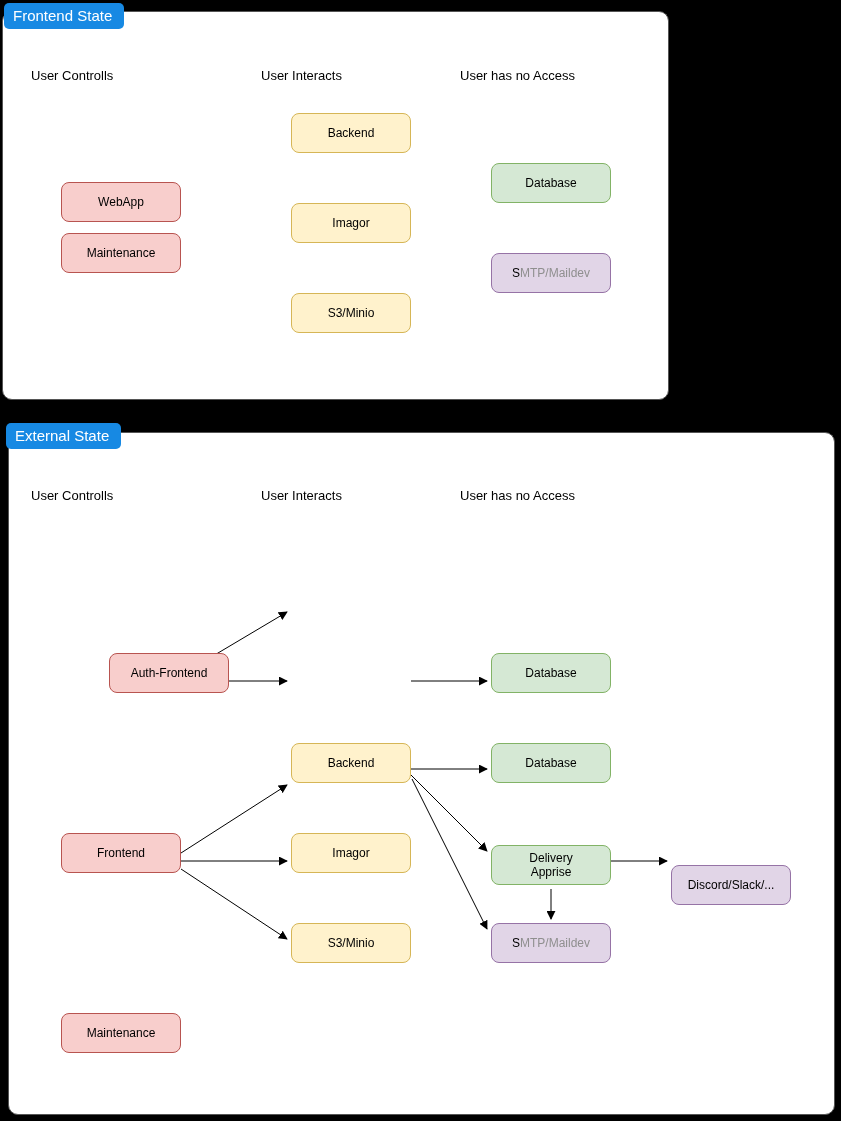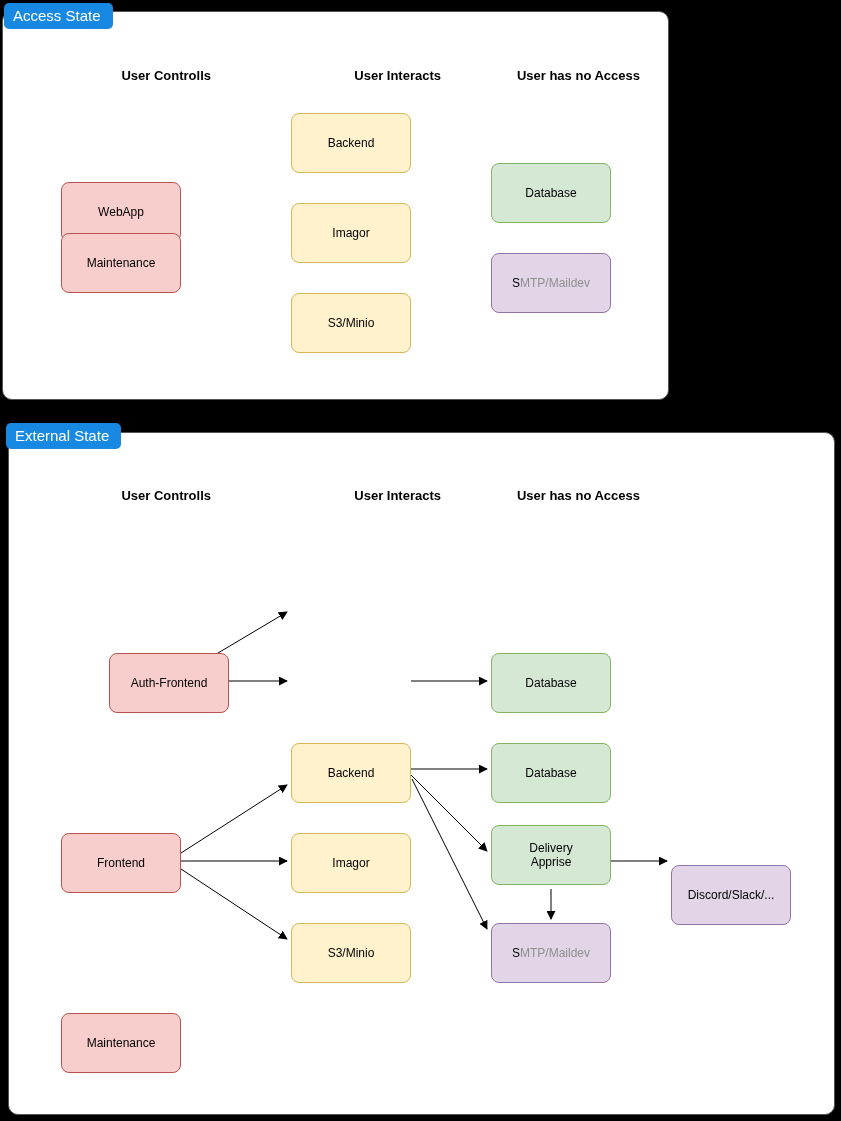--- a/index.html
+++ b/index.html
@@ -29,29 +29,29 @@
     color: var(--badge_text, #ffffff);
     font-size: 15px;
     line-height: 1;
     padding: 5px 12px 6px 9px;
     border-radius: 5px;
     white-space: nowrap;
   }
   .col-header {
     position: absolute;
     width: 180px;
-    text-align: right;
+    text-align: left;
     font-size: 13px;
-    font-weight: bold;
+    font-weight: normal;
     color: #000000;
   }
   .node {
     position: absolute;
     width: 120px;
-    height: 60px;
+    height: 40px;
     border-radius: 8px;
     border: 1px solid #000;
     box-sizing: border-box;
     display: flex;
     align-items: center;
     justify-content: center;
     font-size: 12px;
     color: #000000;
     text-align: center;
   }
@@ -95,21 +95,21 @@
       <span class="node-label">S3/Minio</span>
     </div>
     <div class="node green" style="left:488px; top:151px;">
       <span class="node-label">Database</span>
     </div>
     <div class="node purple" style="left:488px; top:241px;">
       <span class="node-label"><span>S</span><span class="dim">MTP/Maildev</span></span>
     </div>
   </section>
 
-  <div class="badge" style="left:4px; top:3px;">Access State</div>
+  <div class="badge" style="left:4px; top:3px;">Frontend State</div>
 
   <section class="panel" style="left:8px; top:432px; width:827px; height:683px;">
 
     <svg class="edges" width="827" height="683" viewBox="0 0 827 683" aria-hidden="true">
       <defs>
         <marker id="arrow" viewBox="0 0 10 10" refX="9" refY="5" markerWidth="9" markerHeight="9" orient="auto-start-reverse">
           <path d="M0,0 L10,5 L0,10 z" fill="#000000"></path>
         </marker>
       </defs>
       <line x1="172" y1="242" x2="278" y2="179" marker-end="url(#arrow)"></line>
@@ -140,21 +140,21 @@
     </div>
     <div class="node green" style="left:482px; top:310px;">
       <span class="node-label">Database</span>
     </div>
     <div class="node red" style="left:52px; top:400px;">
       <span class="node-label">Frontend</span>
     </div>
     <div class="node yellow" style="left:282px; top:400px;">
       <span class="node-label">Imagor</span>
     </div>
-    <div class="node green" style="left:482px; top:392px;">
+    <div class="node green" style="left:482px; top:412px;">
       <span class="node-label">Delivery
 Apprise</span>
     </div>
     <div class="node purple" style="left:662px; top:400px;margin-top:32px;">
       <span class="node-label">Discord/Slack/...</span>
     </div>
     <div class="node yellow" style="left:282px; top:490px;">
       <span class="node-label">S3/Minio</span>
     </div>
     <div class="node purple" style="left:482px; top:490px;">

